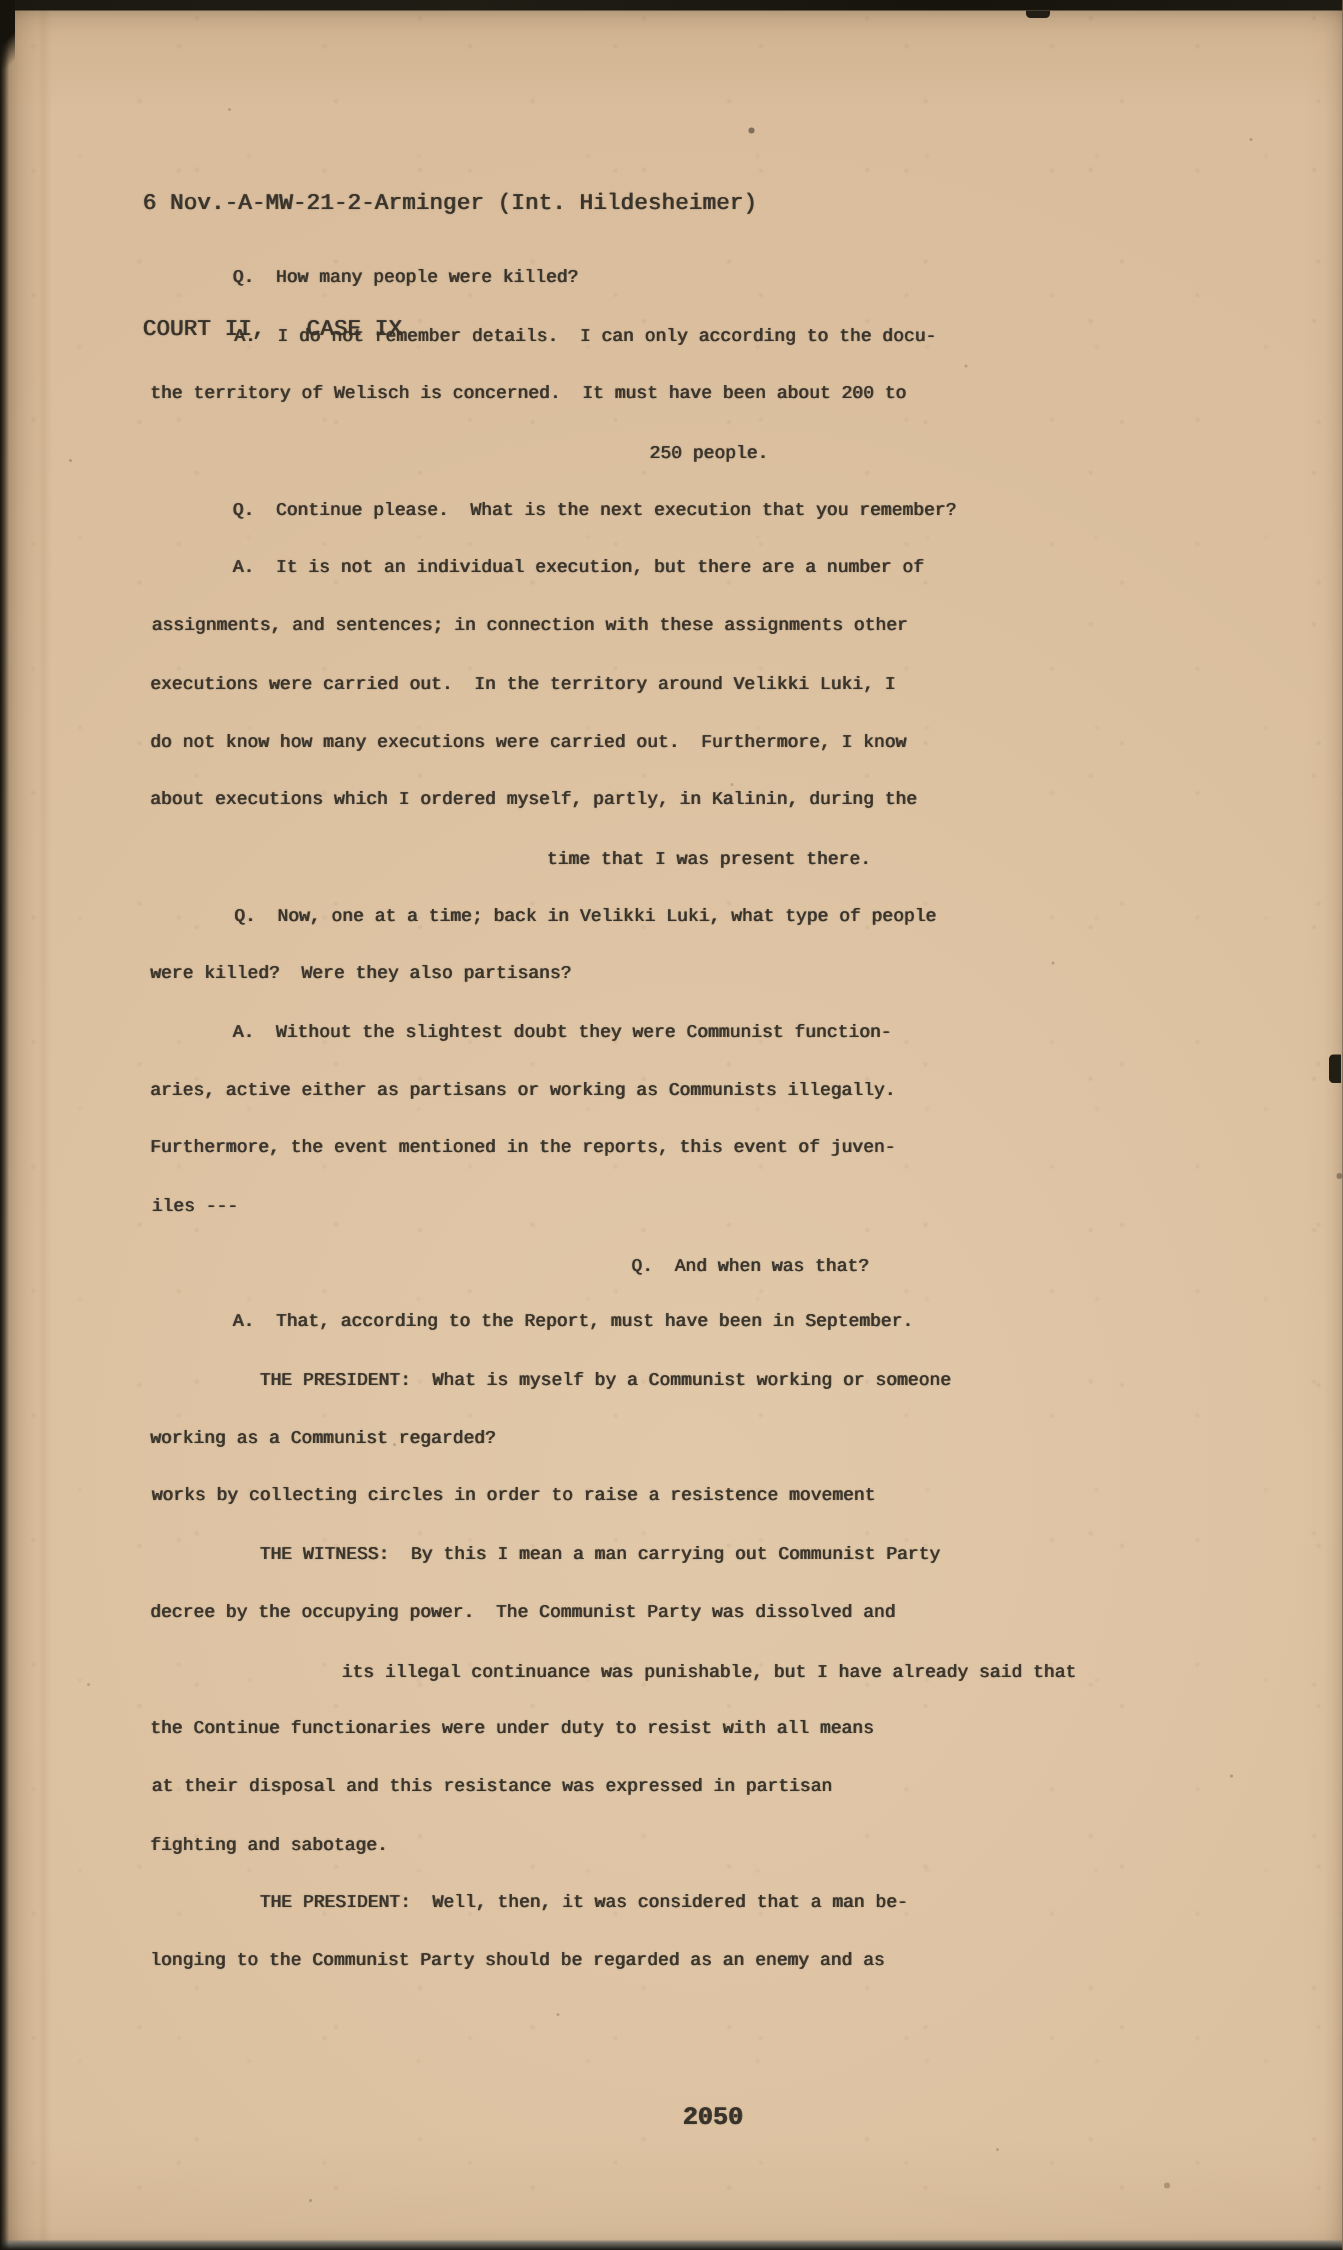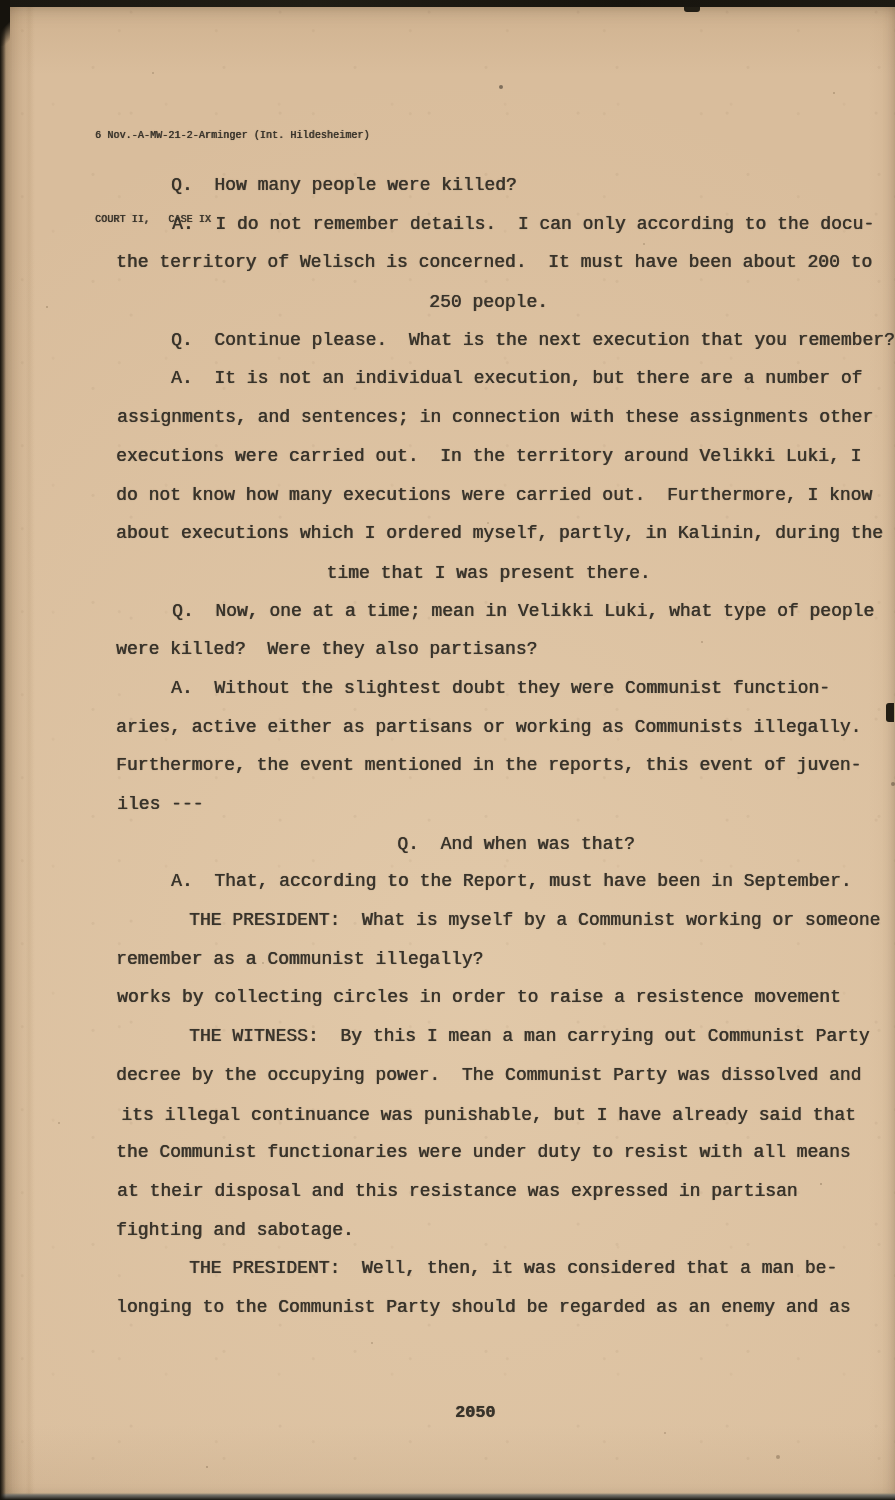--- a/index.html
+++ b/index.html
@@ -29,26 +29,26 @@
       inset 0 16px 22px -15px rgba(45,34,18,0.55),
       inset -7px 0 16px -12px rgba(45,34,18,0.30),
       inset 0 -10px 18px -14px rgba(45,34,18,0.35);
   }
   .ink {
     color: #38332a;
     text-shadow: 0.6px 0 0 rgba(56,51,42,0.85), 0 0 1.2px rgba(56,51,42,0.38);
   }
   .header {
     position: absolute; left: 95px; top: 66px;
-    font-size: 10px; line-height: 28px;
+    font-size: 15px; line-height: 28px;
     white-space: pre; letter-spacing: 0.1px;
   }
   .body-text {
-    position: absolute; left: 116px; top: 166px; width: 745px;
-    font-size: 18px;
+    position: absolute; left: 100px; top: 166px; width: 745px;
+    font-size: 12px;
   }
   .line { white-space: pre; height: 38.7px; line-height: 38.7px; }
   .i-qa { padding-left: 55px; }
   .i-speaker { padding-left: 73px; }
   .line:nth-child(5n+2) { transform: translateX(1px); }
   .line:nth-child(7n+4) { transform: translateY(1px); text-align: center; }
   .pagenum {
     position: absolute; left: 455px; top: 1394px;
     font-size: 16.8px; line-height: 38.7px; white-space: pre; font-weight: bold;
   }
@@ -117,35 +117,35 @@
       <div class="line i-qa">A.  I do not remember details.  I can only according to the docu-</div>
       <div class="line i-flush">the territory of Welisch is concerned.  It must have been about 200 to</div>
       <div class="line i-flush">250 people.</div>
       <div class="line i-qa">Q.  Continue please.  What is the next execution that you remember?</div>
       <div class="line i-qa">A.  It is not an individual execution, but there are a number of</div>
       <div class="line i-flush">assignments, and sentences; in connection with these assignments other</div>
       <div class="line i-flush">executions were carried out.  In the territory around Velikki Luki, I</div>
       <div class="line i-flush">do not know how many executions were carried out.  Furthermore, I know</div>
       <div class="line i-flush">about executions which I ordered myself, partly, in Kalinin, during the</div>
       <div class="line i-flush">time that I was present there.</div>
-      <div class="line i-qa">Q.  Now, one at a time; mean in Velikki Luki, what type of people</div>
+      <div class="line i-qa">Q.  Now, one at a time; back in Velikki Luki, what type of people</div>
       <div class="line i-flush">were killed?  Were they also partisans?</div>
       <div class="line i-qa">A.  Without the slightest doubt they were Communist function-</div>
       <div class="line i-flush">aries, active either as partisans or working as Communists illegally.</div>
       <div class="line i-flush">Furthermore, the event mentioned in the reports, this event of juven-</div>
       <div class="line i-flush">iles ---</div>
       <div class="line i-qa">Q.  And when was that?</div>
       <div class="line i-qa">A.  That, according to the Report, must have been in September.</div>
       <div class="line i-speaker">THE PRESIDENT:  What is myself by a Communist working or someone</div>
-      <div class="line i-flush">remember as a Communist illegally?</div>
+      <div class="line i-flush">working as a Communist regarded?</div>
       <div class="line i-flush">works by collecting circles in order to raise a resistence movement</div>
       <div class="line i-speaker">THE WITNESS:  By this I mean a man carrying out Communist Party</div>
       <div class="line i-flush">decree by the occupying power.  The Communist Party was dissolved and</div>
       <div class="line i-flush">its illegal continuance was punishable, but I have already said that</div>
-      <div class="line i-flush">the Communist functionaries were under duty to resist with all means</div>
+      <div class="line i-flush">the Continue functionaries were under duty to resist with all means</div>
       <div class="line i-flush">at their disposal and this resistance was expressed in partisan</div>
       <div class="line i-flush">fighting and sabotage.</div>
       <div class="line i-speaker">THE PRESIDENT:  Well, then, it was considered that a man be-</div>
       <div class="line i-flush">longing to the Communist Party should be regarded as an enemy and as</div>
     </div>
 
   <div class="pagenum ink">2050</div>
 
   <div class="mark-right"></div>
   <div class="edge-top"></div>

